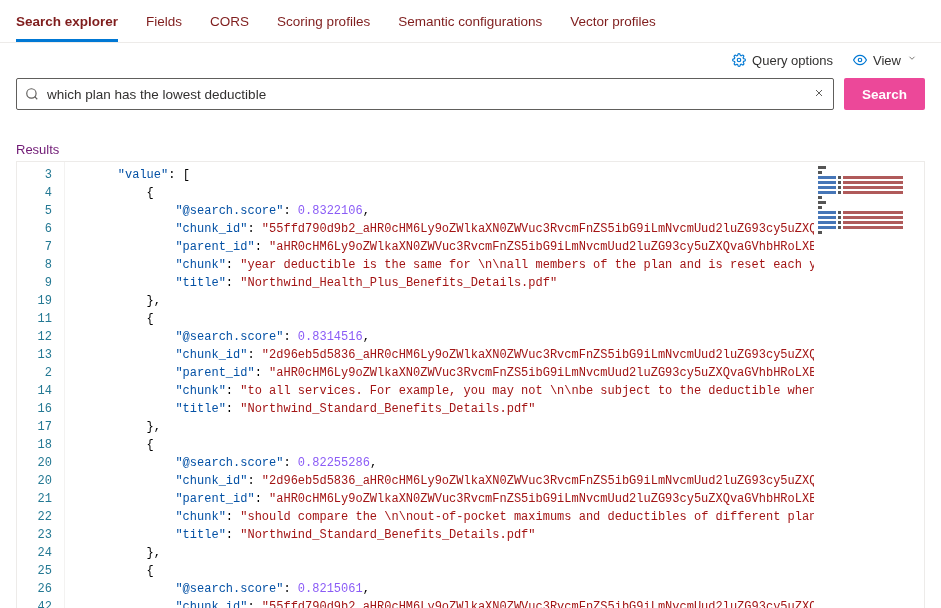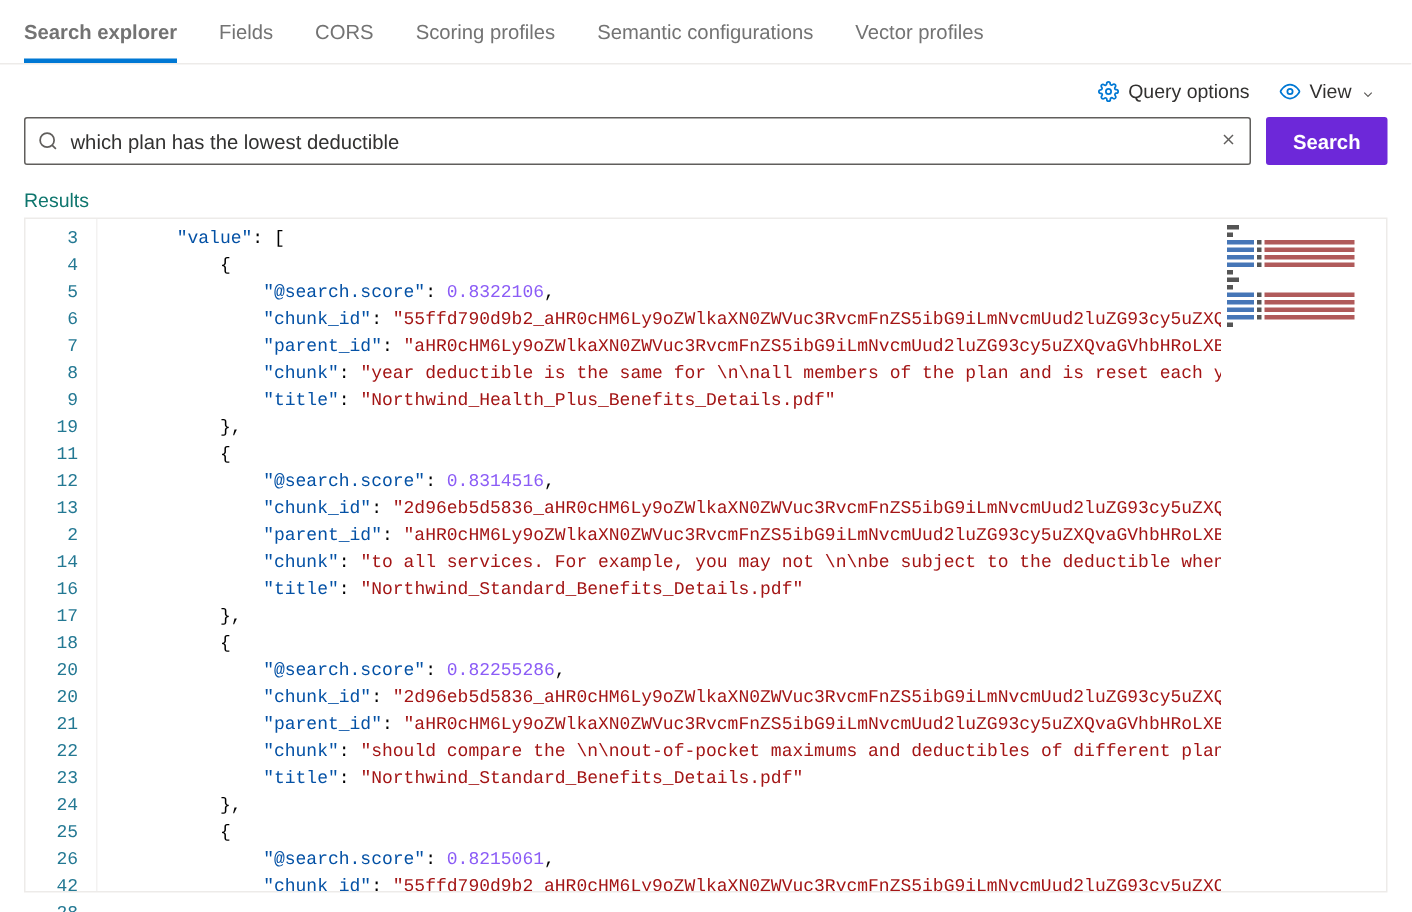--- a/index.html
+++ b/index.html
@@ -14,37 +14,37 @@
   }
   .tabs {
     display: flex;
     gap: 28px;
     padding: 8px 16px 0 16px;
     border-bottom: 1px solid #edebe9;
   }
   .tab {
     padding: 6px 0 10px 0;
     cursor: pointer;
-    color: #737373;
+    color: #7f1d1d;
     font-size: 13.5px;
   }
   .tab.active {
     border-bottom: 3px solid #0078d4;
     font-weight: 600;
   }
   .toolbar {
     display: flex;
     justify-content: flex-end;
     gap: 20px;
     padding: 10px 24px 6px 0;
     align-items: center;
   }
   .tool-item {
     display: inline-flex;
-    align-items: flex-end;
+    align-items: flex-start;
     gap: 6px;
     cursor: pointer;
     color: #323130;
     font-size: 13px;
   }
   .tool-item svg { flex-shrink: 0; }
   .search-row {
     display: flex;
     gap: 10px;
     padding: 4px 16px 10px 16px;
@@ -62,34 +62,35 @@
   .search-box input {
     flex: 1;
     border: none;
     outline: none;
     font-size: 13.5px;
     padding: 0 8px;
     color: #323130;
   }
   .clear-icon { cursor: pointer; color: #605e5c; }
   .search-btn {
-    background: #6d28d9;
+    background: #ec4899;
     color: #fff;
     border: none;
     border-radius: 2px;
     padding: 0 18px;
     font-size: 13.5px;
     font-weight: 600;
     cursor: pointer;
     height: 32px;
   }
   .results-label {
     padding: 6px 16px 4px 16px;
     font-size: 13px;
-    color: #0f766e;
+    color: #701a75;
+    margin-top: 16px;
   }
   .editor-wrap {
     display: flex;
     margin: 0 16px;
     border: 1px solid #edebe9;
     height: 450px;
   }
   .gutter {
     width: 48px;
     padding-top: 4px;

